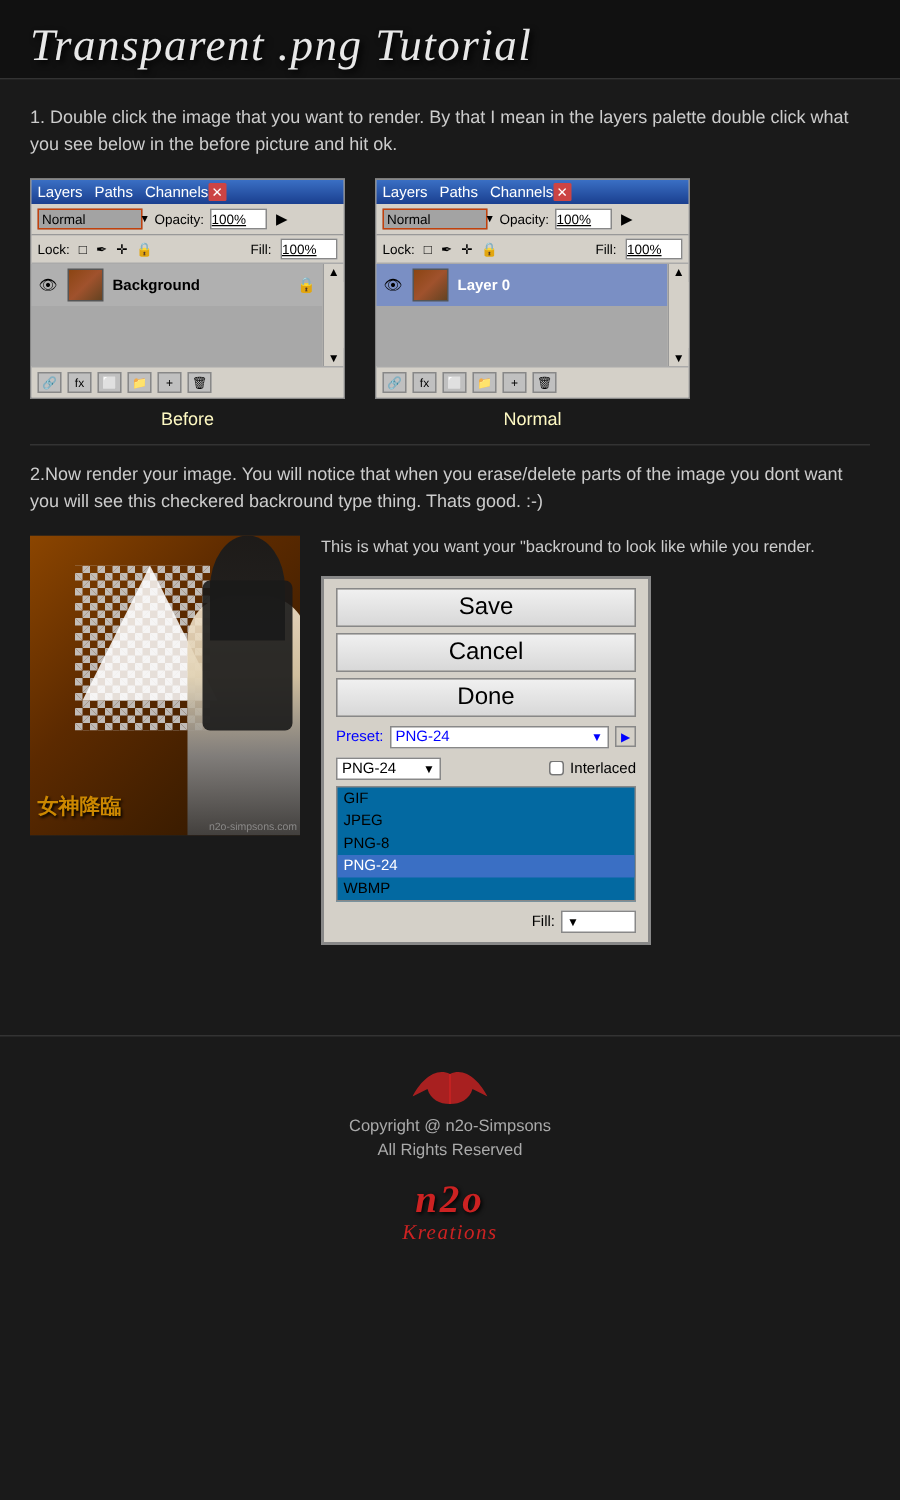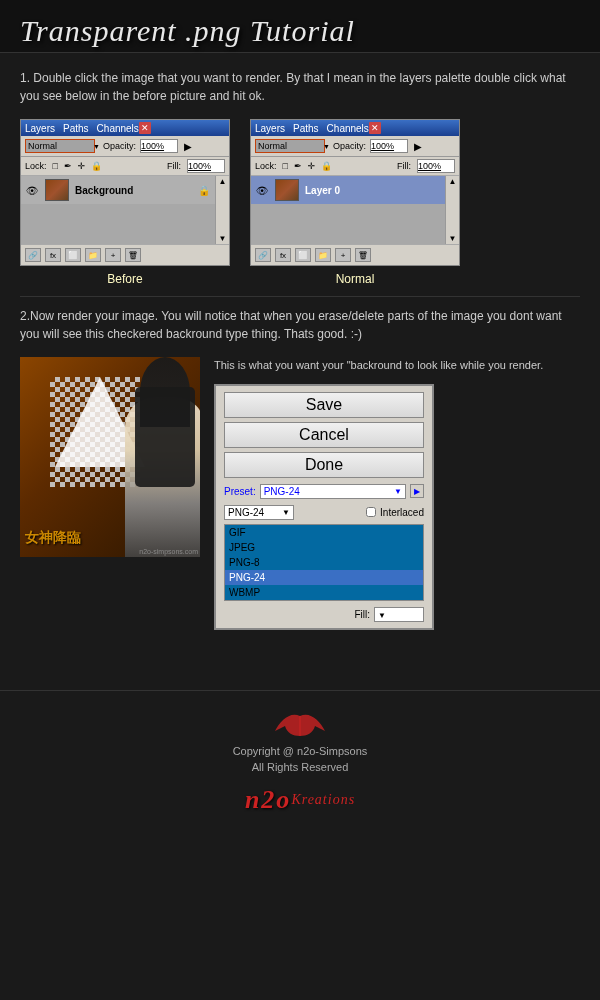--- a/index.html
+++ b/index.html
@@ -404,20 +404,21 @@
 
     .footer-text {
       font-size: 11px;
       color: #aaa;
       text-align: center;
     }
 
     .logo-container {
       margin-top: 8px;
       display: flex;
+      flex-direction: column;
       align-items: center;
     }
 
     .logo-text-n2o {
       font-size: 26px;
       font-family: 'Times New Roman', serif;
       color: #cc2222;
       font-weight: bold;
       font-style: italic;
       letter-spacing: 2px;

